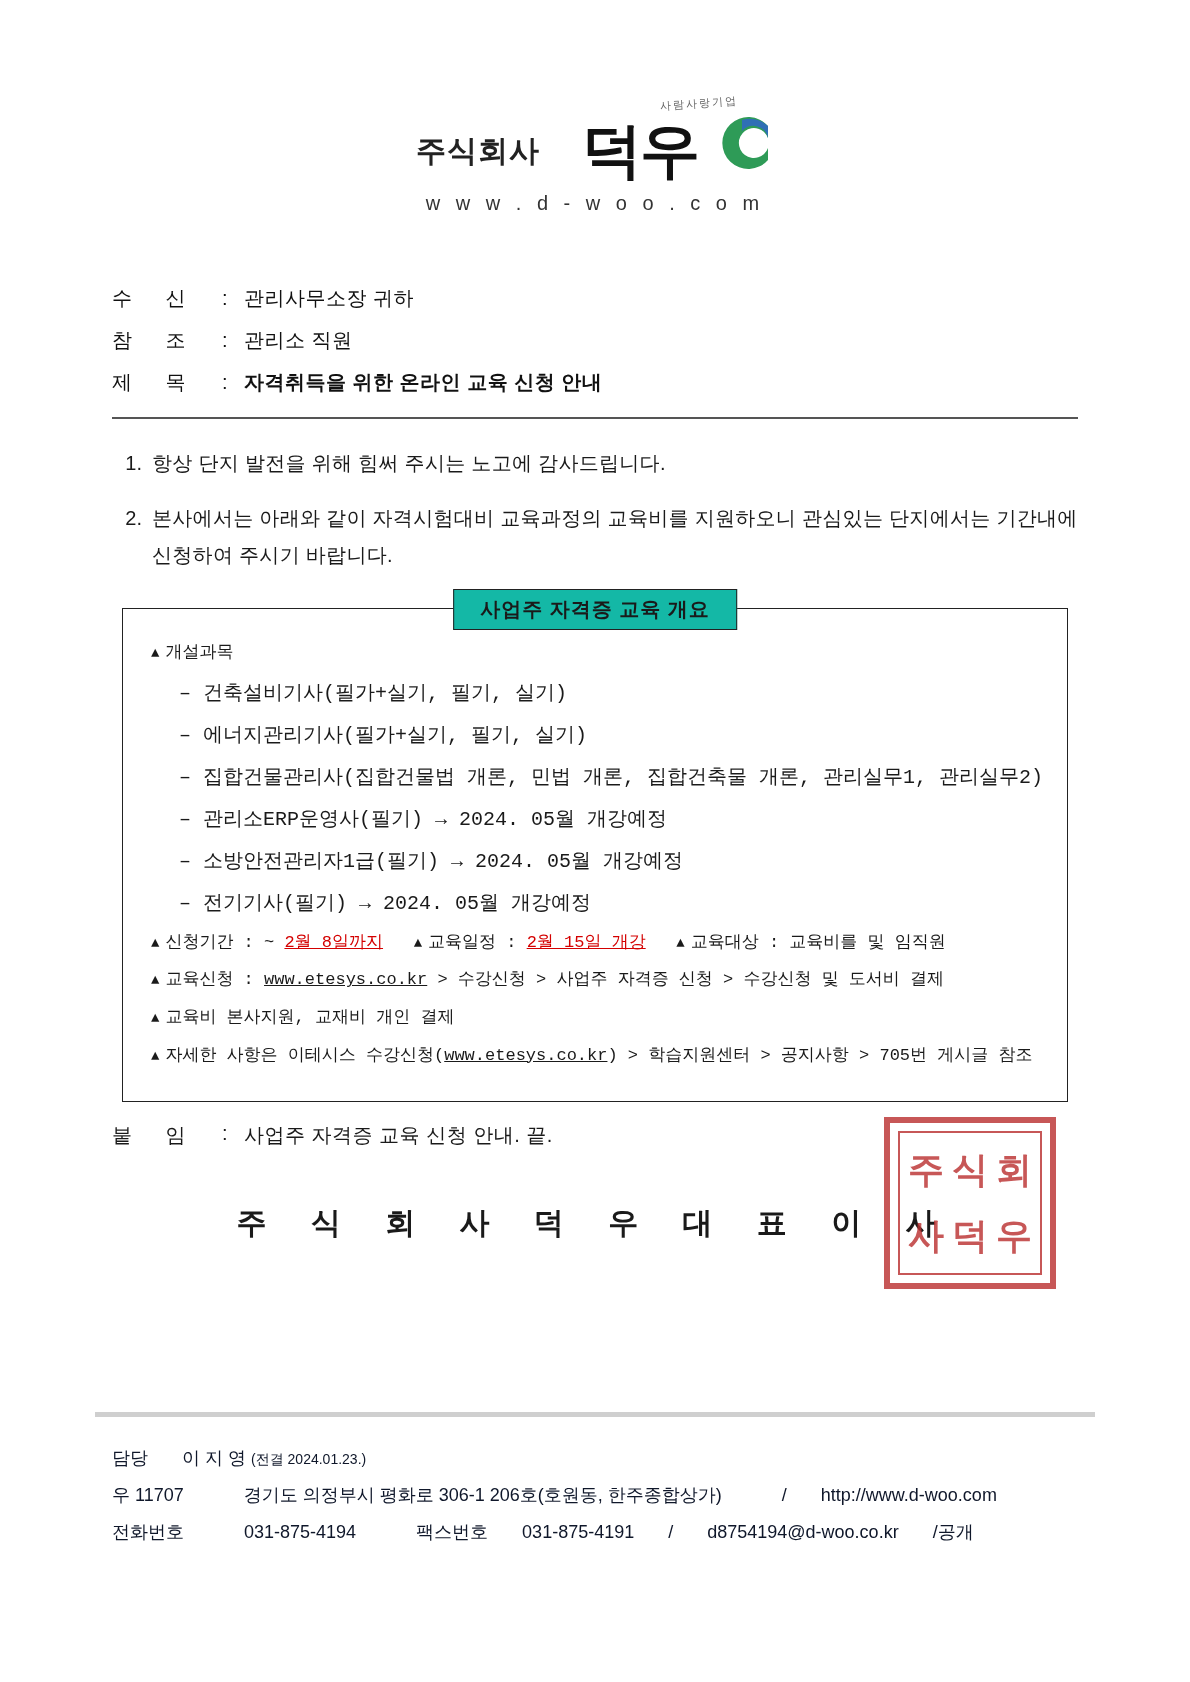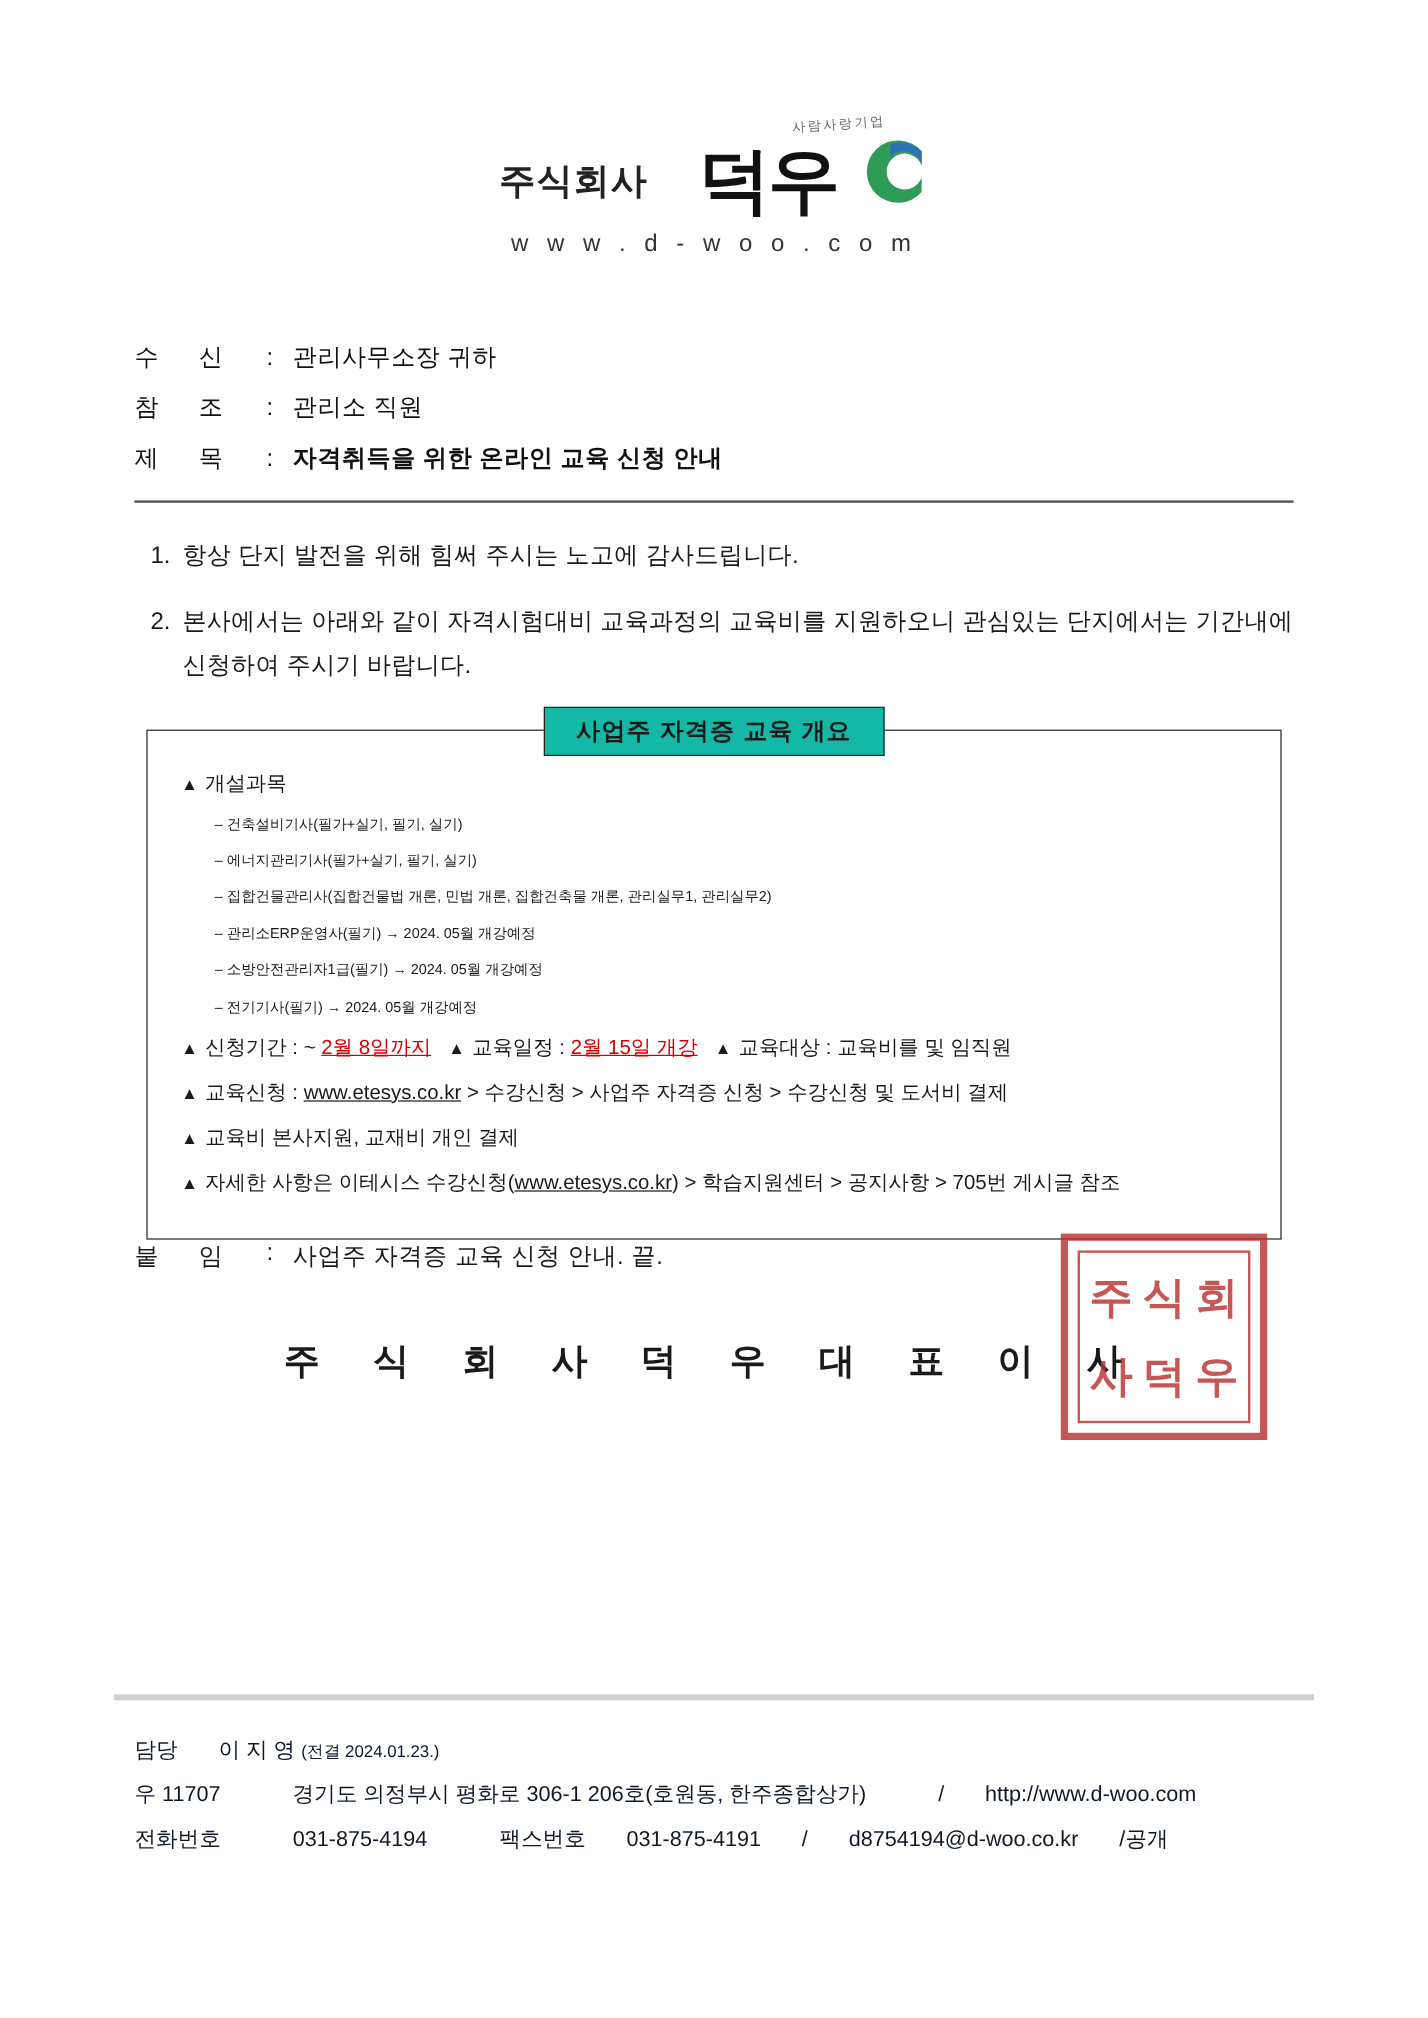--- a/index.html
+++ b/index.html
@@ -130,20 +130,21 @@
   }
 
   
   .box-wrap {
     position: relative;
     margin: 34px 10px 0 10px;
   }
   .box {
     border: 1.5px solid #222;
     padding: 32px 28px 20px 28px;
+    font-family: Liberation Mono, monospace;
   }
   .box-title {
     position: absolute;
     top: -19px;
     left: 50%;
     transform: translateX(-50%);
     background: #14b8a6;
     border: 1.5px solid #222;
     padding: 6px 26px;
     font-size: 20px;
@@ -152,37 +153,38 @@
     white-space: nowrap;
   }
   .box-line {
     font-size: 17px;
     line-height: 1.45;
     margin-bottom: 13px;
     white-space: nowrap;
   }
   .box-line.sub {
     padding-left: 28px;
-    font-size: 12px;
+    font-size: 20px;
   }
   .tri {
     font-size: 14px;
     margin-right: 6px;
   }
   .red {
     color: #d40000;
     text-decoration: underline;
   }
   .link {
     color: #1a1a1a;
     text-decoration: underline;
   }
 
   
   .attach {
+    margin-top: 20px;
     font-size: 20px;
     display: flex;
     align-items: flex-start;
   }
   .attach .field-label { width: 110px; letter-spacing: 14px; }
 
   
   .signature {
     margin-top: 54px;
     text-align: center;

